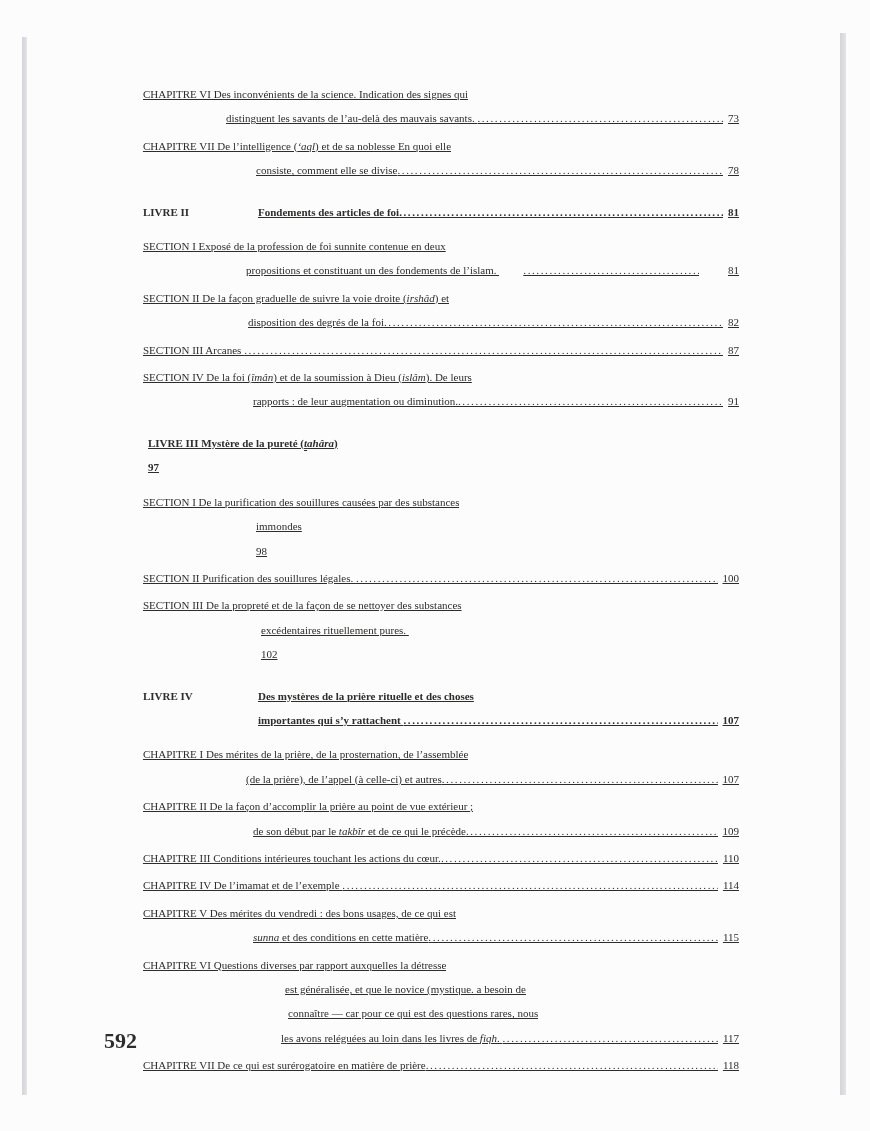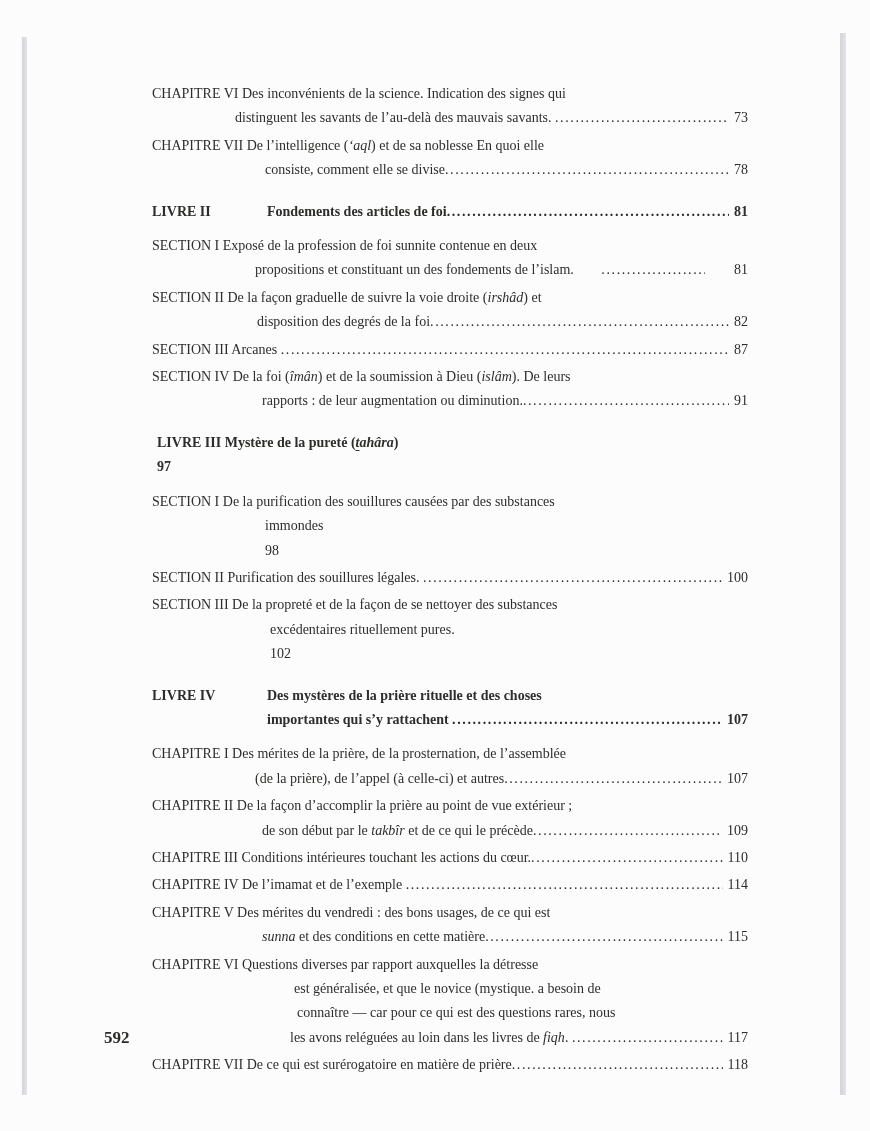--- a/index.html
+++ b/index.html
@@ -13,42 +13,43 @@
   }
   .scan-edge {
     position: absolute;
     background: linear-gradient(to right, #d4d4d8, #e3e3e8);
   }
   #edge-left  { left: 22px;  top: 37px; width: 5px; height: 1058px; }
   #edge-right { left: 840px; top: 33px; width: 6px; height: 1062px; }
 
   #toc {
     position: absolute;
-    left: 152px; top: 82px; width: 596px;
-    font-size: 14px;
+    left: 143px; top: 82px; width: 596px;
+    font-size: 11px;
+    text-decoration: underline;
   }
   .entry { margin-bottom: 3px; }
   .entry.livre { font-weight: bold; margin-top: 17px; margin-bottom: 10px; }
   .line { display: flex; align-items: baseline; line-height: 24.4px; }
   .txt { white-space: pre; flex: 0 1 auto; overflow: hidden; }
   .leader {
     flex: 1 1 0; min-width: 9px;
     overflow: hidden; white-space: nowrap;
   }
   .leader::before {
     content: "......................................................................................................................";
     letter-spacing: 1.6px;
   }
   .pg { flex: none; margin-left: 5px; }
   .it { font-style: italic; }
   .ul { text-decoration: underline; text-underline-offset: 3px; }
   .tab { display: inline-block; }
   #footer-num {
     position: absolute; left: 104px; top: 1028px;
-    font-size: 17px; font-weight: bold;
+    font-size: 22px; font-weight: bold;
   }
 </style>
 </head>
 <body>
 
 <div>
   <div id="edge-left" class="scan-edge"></div>
   <div id="edge-right" class="scan-edge"></div>
 
   <div id="toc">

